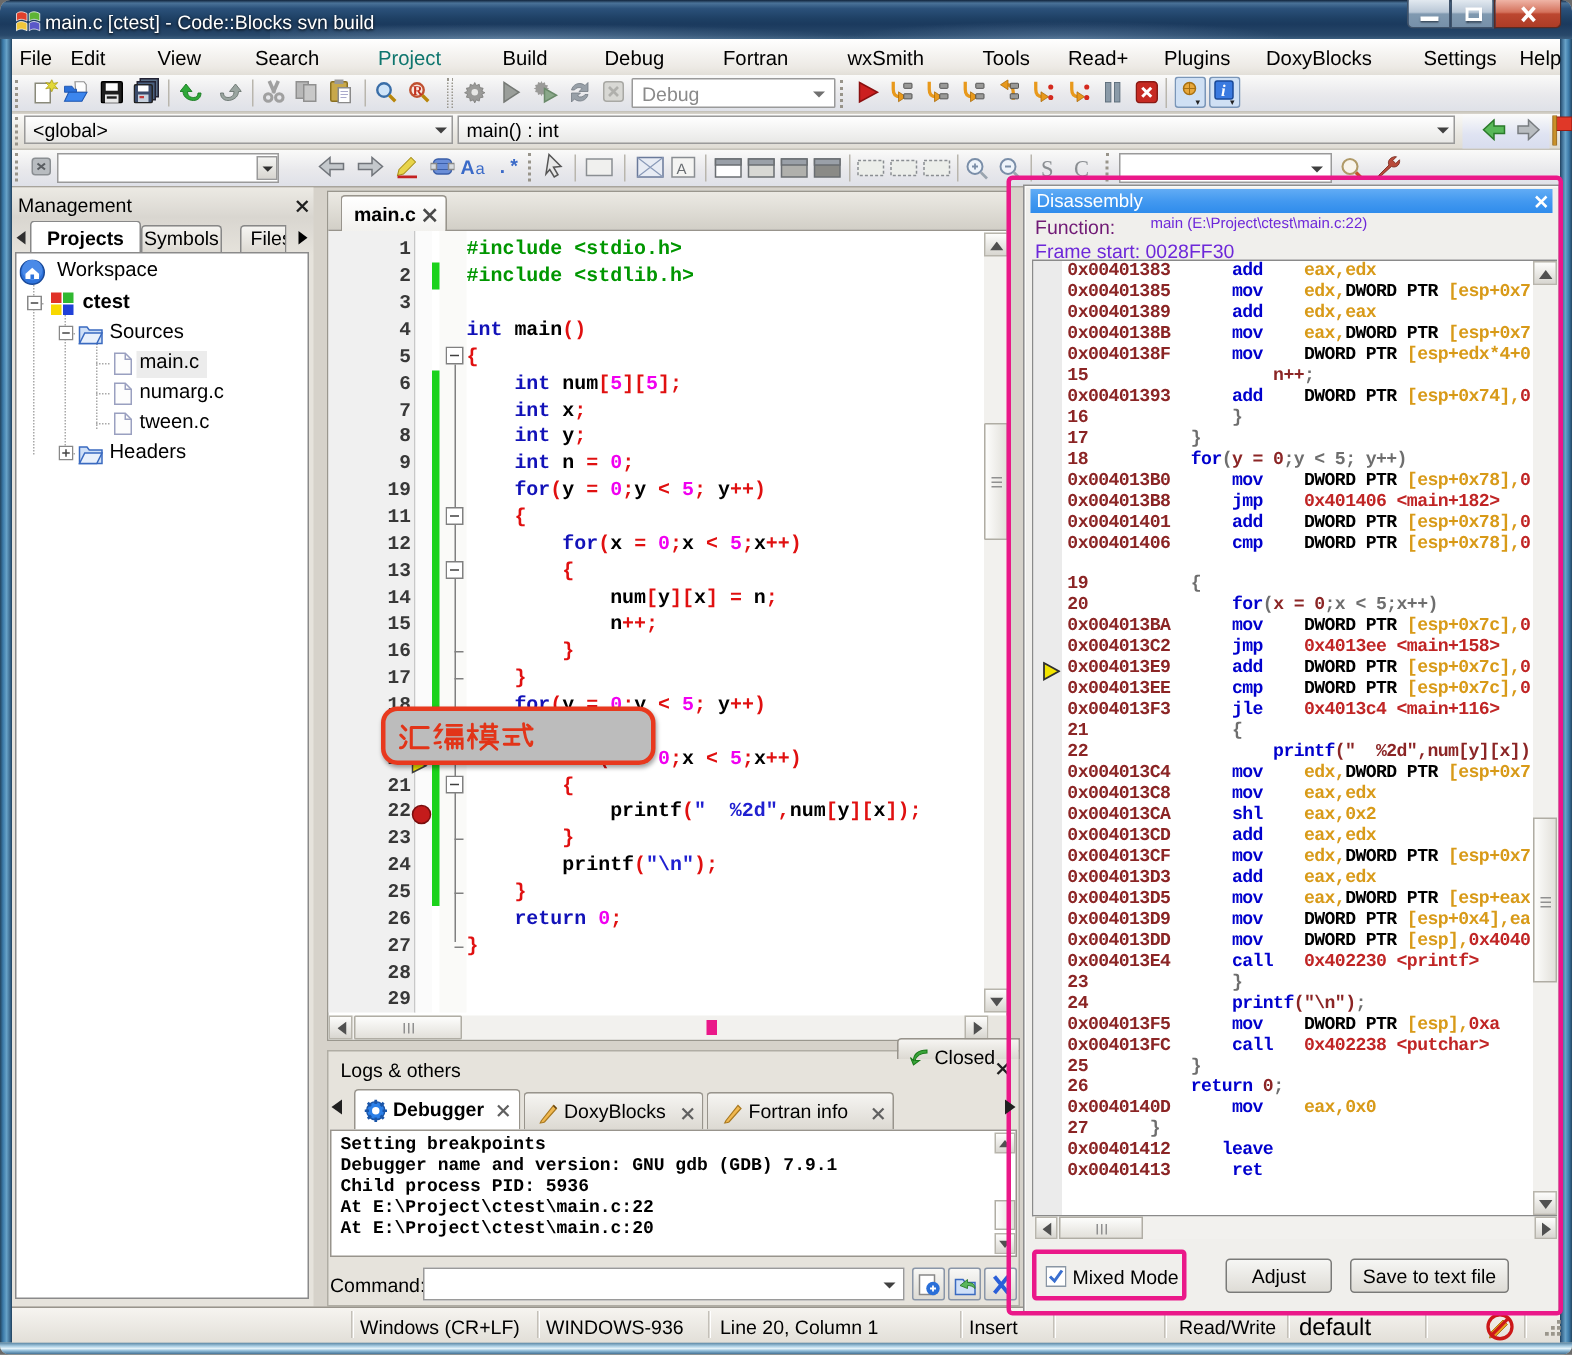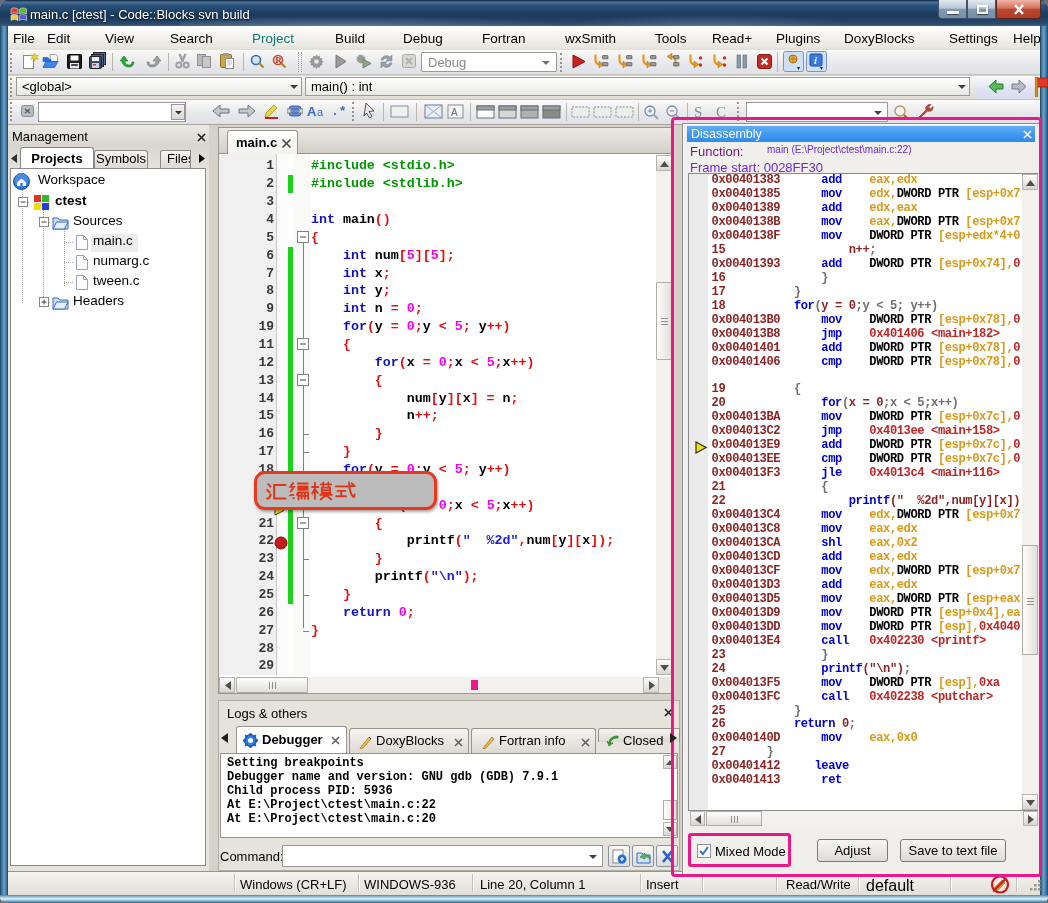--- a/index.html
+++ b/index.html
@@ -615,21 +615,21 @@
   </div>
   <div class="abs" style="left:471px;top:728px;width:125px;height:25px;background:linear-gradient(180deg,#f6f5f2,#dcd9d2);border:1px solid #98948c;border-bottom:none;border-radius:3px 3px 0 0">
     <svg style="position:absolute;left:10px;top:5px" width="13" height="15" viewBox="0 0 13 15">
         <path d="M2 13L10 3l2 2-8 9-3 1z" fill="#f0b850" stroke="#a87820" stroke-width=".8"></path>
       </svg>
     <div class="abs" style="left:27px;top:4px;font-size:13px">Fortran info</div>
     <svg class="abs" style="left:108px;top:8px" width="11" height="11">
         <path d="M2 2l7 7M9 2l-7 7" stroke="#606060" stroke-width="1.5"></path>
       </svg>
   </div>
-  <div class="abs" style="left:598px;top:728px;width:82px;height:14px;background:linear-gradient(180deg,#f6f5f2,#dcd9d2);border:1px solid #98948c;border-bottom:none;border-radius:3px 0 0 0">
+  <div class="abs" style="left:598px;top:692px;width:82px;height:14px;background:linear-gradient(180deg,#f6f5f2,#dcd9d2);border:1px solid #98948c;border-bottom:none;border-radius:3px 0 0 0">
     <svg style="position:absolute;left:7px;top:5px" width="14" height="14" viewBox="0 0 14 14">
         <path d="M12 2C6 2 3 5 3 9l-2-2 2 5 4-3-3 0c1-3 3-5 8-5z" fill="#3aa53a" stroke="#1a7a1a" stroke-width=".7"></path>
       </svg>
     <div class="abs" style="left:24px;top:4px;font-size:13px">Closed</div>
   </div>
 
   <div class="abs" style="left:220px;top:753px;width:458px;height:85px;background:#fff;border:1px solid #98948c"></div>
   <div class="abs mono" style="left:227px;top:756px;width:434px;height:80px;overflow:hidden;font-size:12px;font-weight:bold;line-height:14px;white-space:pre">Setting breakpoints
 Debugger name and version: GNU gdb (GDB) 7.9.1
 Child process PID: 5936

